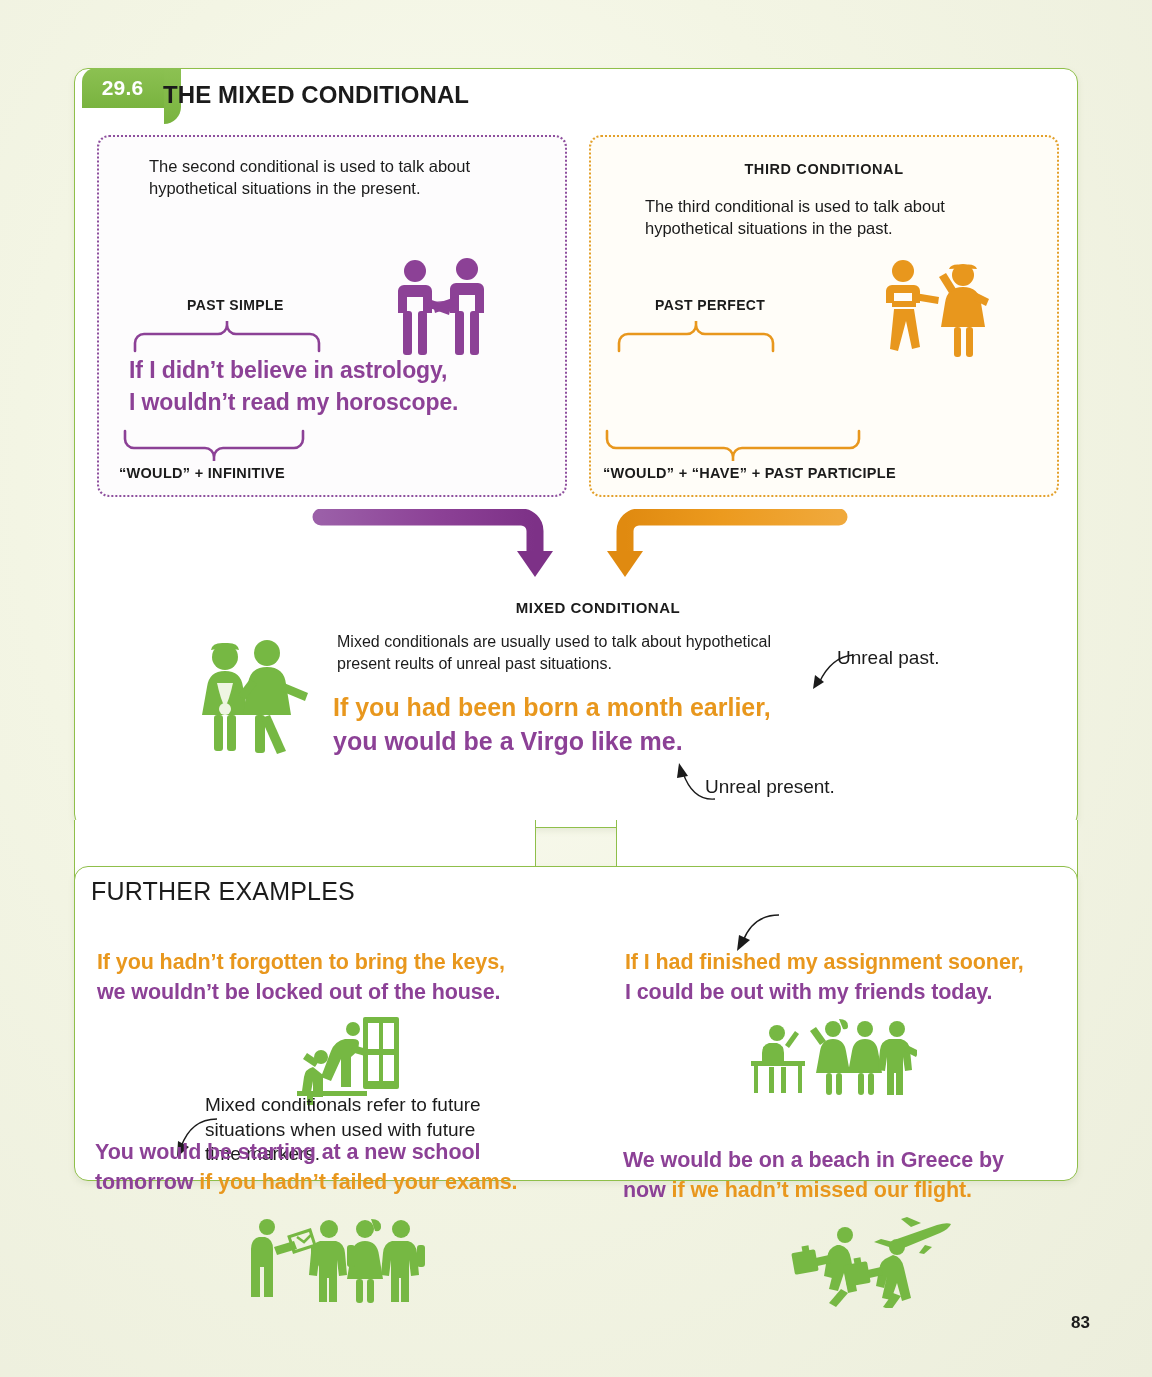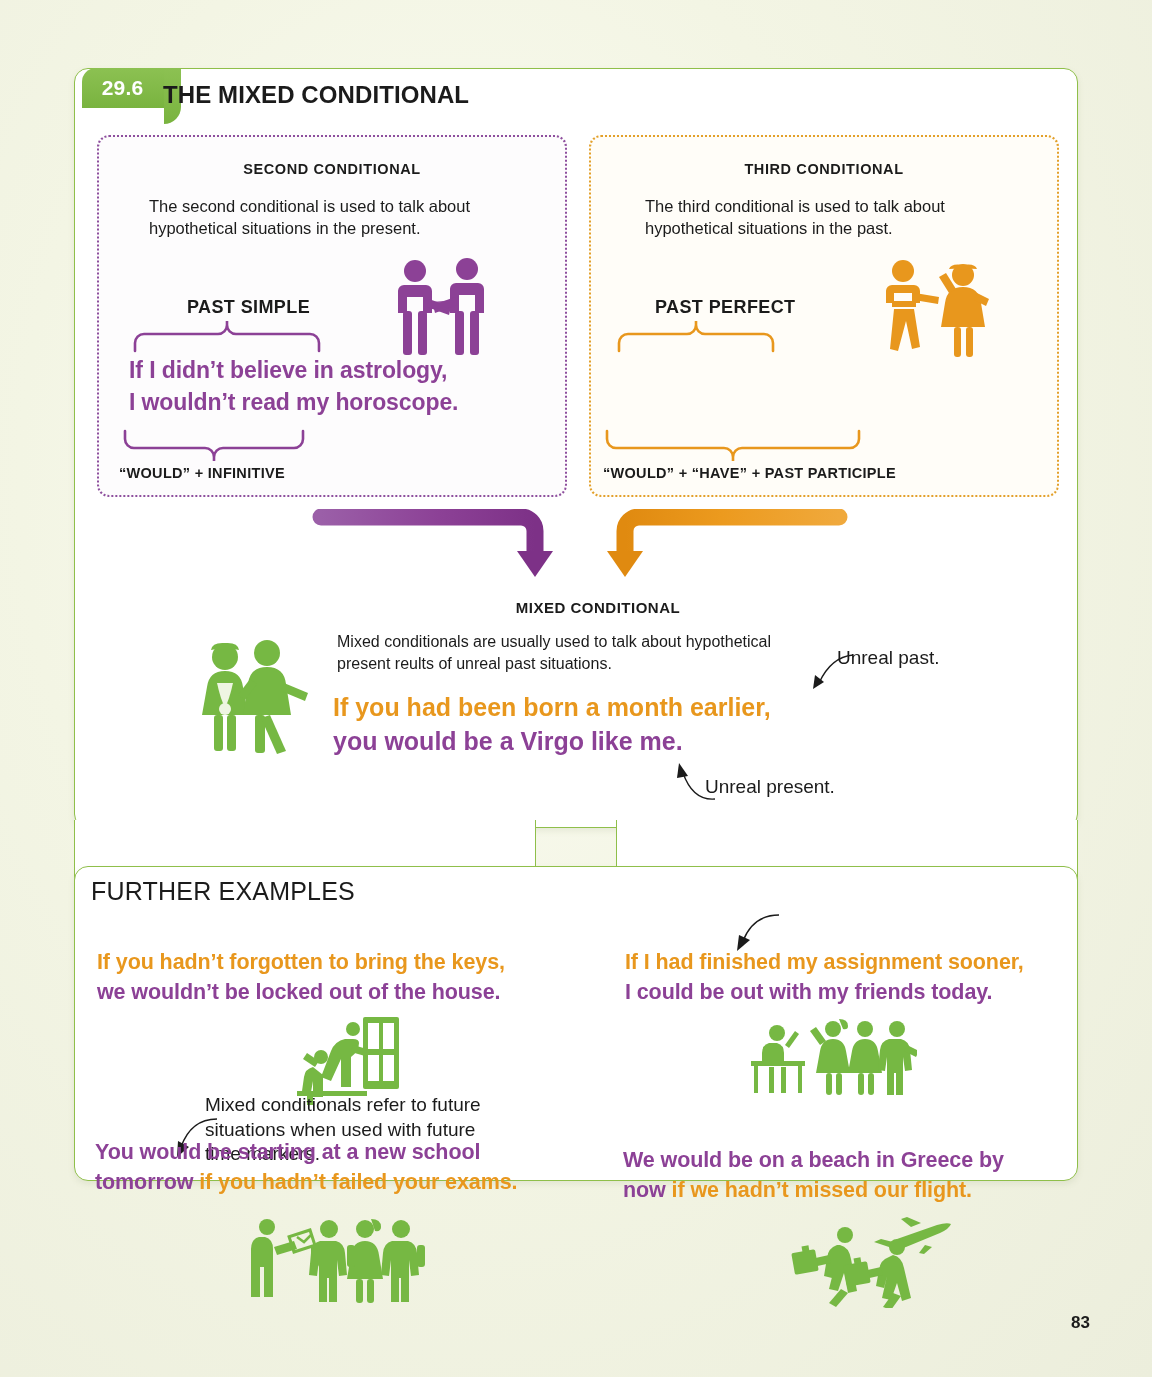--- a/index.html
+++ b/index.html
@@ -105,21 +105,21 @@
   .panel-desc {
     font-size: 16.5px;
     color: #1b1b1b;
     line-height: 1.35;
     margin: 18px 0 0 50px;
     width: 370px;
   }
 
   .tense-label {
     position: absolute;
-    font-size: 18px;
+    font-size: 14px;
     font-weight: bold;
     color: #1b1b1b;
     letter-spacing: 0.4px;
   }
   .form-label {
     position: absolute;
     font-size: 14.5px;
     font-weight: bold;
     color: #1b1b1b;
     letter-spacing: 0.3px;
@@ -207,21 +207,20 @@
 </style>
 </head>
 <body>
 
 <div class="card" id="card-main">
 
   <div class="section-badge">29.6</div>
   <div class="section-title">THE MIXED CONDITIONAL</div>
 
   <div class="dotted-panel" id="panel-second">
-    <div class="panel-heading">SECOND CONDITIONAL</div>
     <div class="panel-desc">The second conditional is used to talk about hypothetical situations in the present.</div>
 
     <div class="tense-label" style="left:88px; top:160px;">PAST SIMPLE</div>
 
     <div class="icon-holder" style="left:288px; top:118px;">
       <svg width="110" height="110" viewBox="0 0 110 110">
         <g fill="#8c4196">
           <circle cx="28" cy="16" r="11"></circle>
           <path d="M17 30 h22 a6 6 0 0 1 6 6 v22 h-9 v-16 h-16 v16 h-9 v-22 a6 6 0 0 1 6 -6 z"></path>
           <rect x="16" y="56" width="9" height="44" rx="3"></rect>

